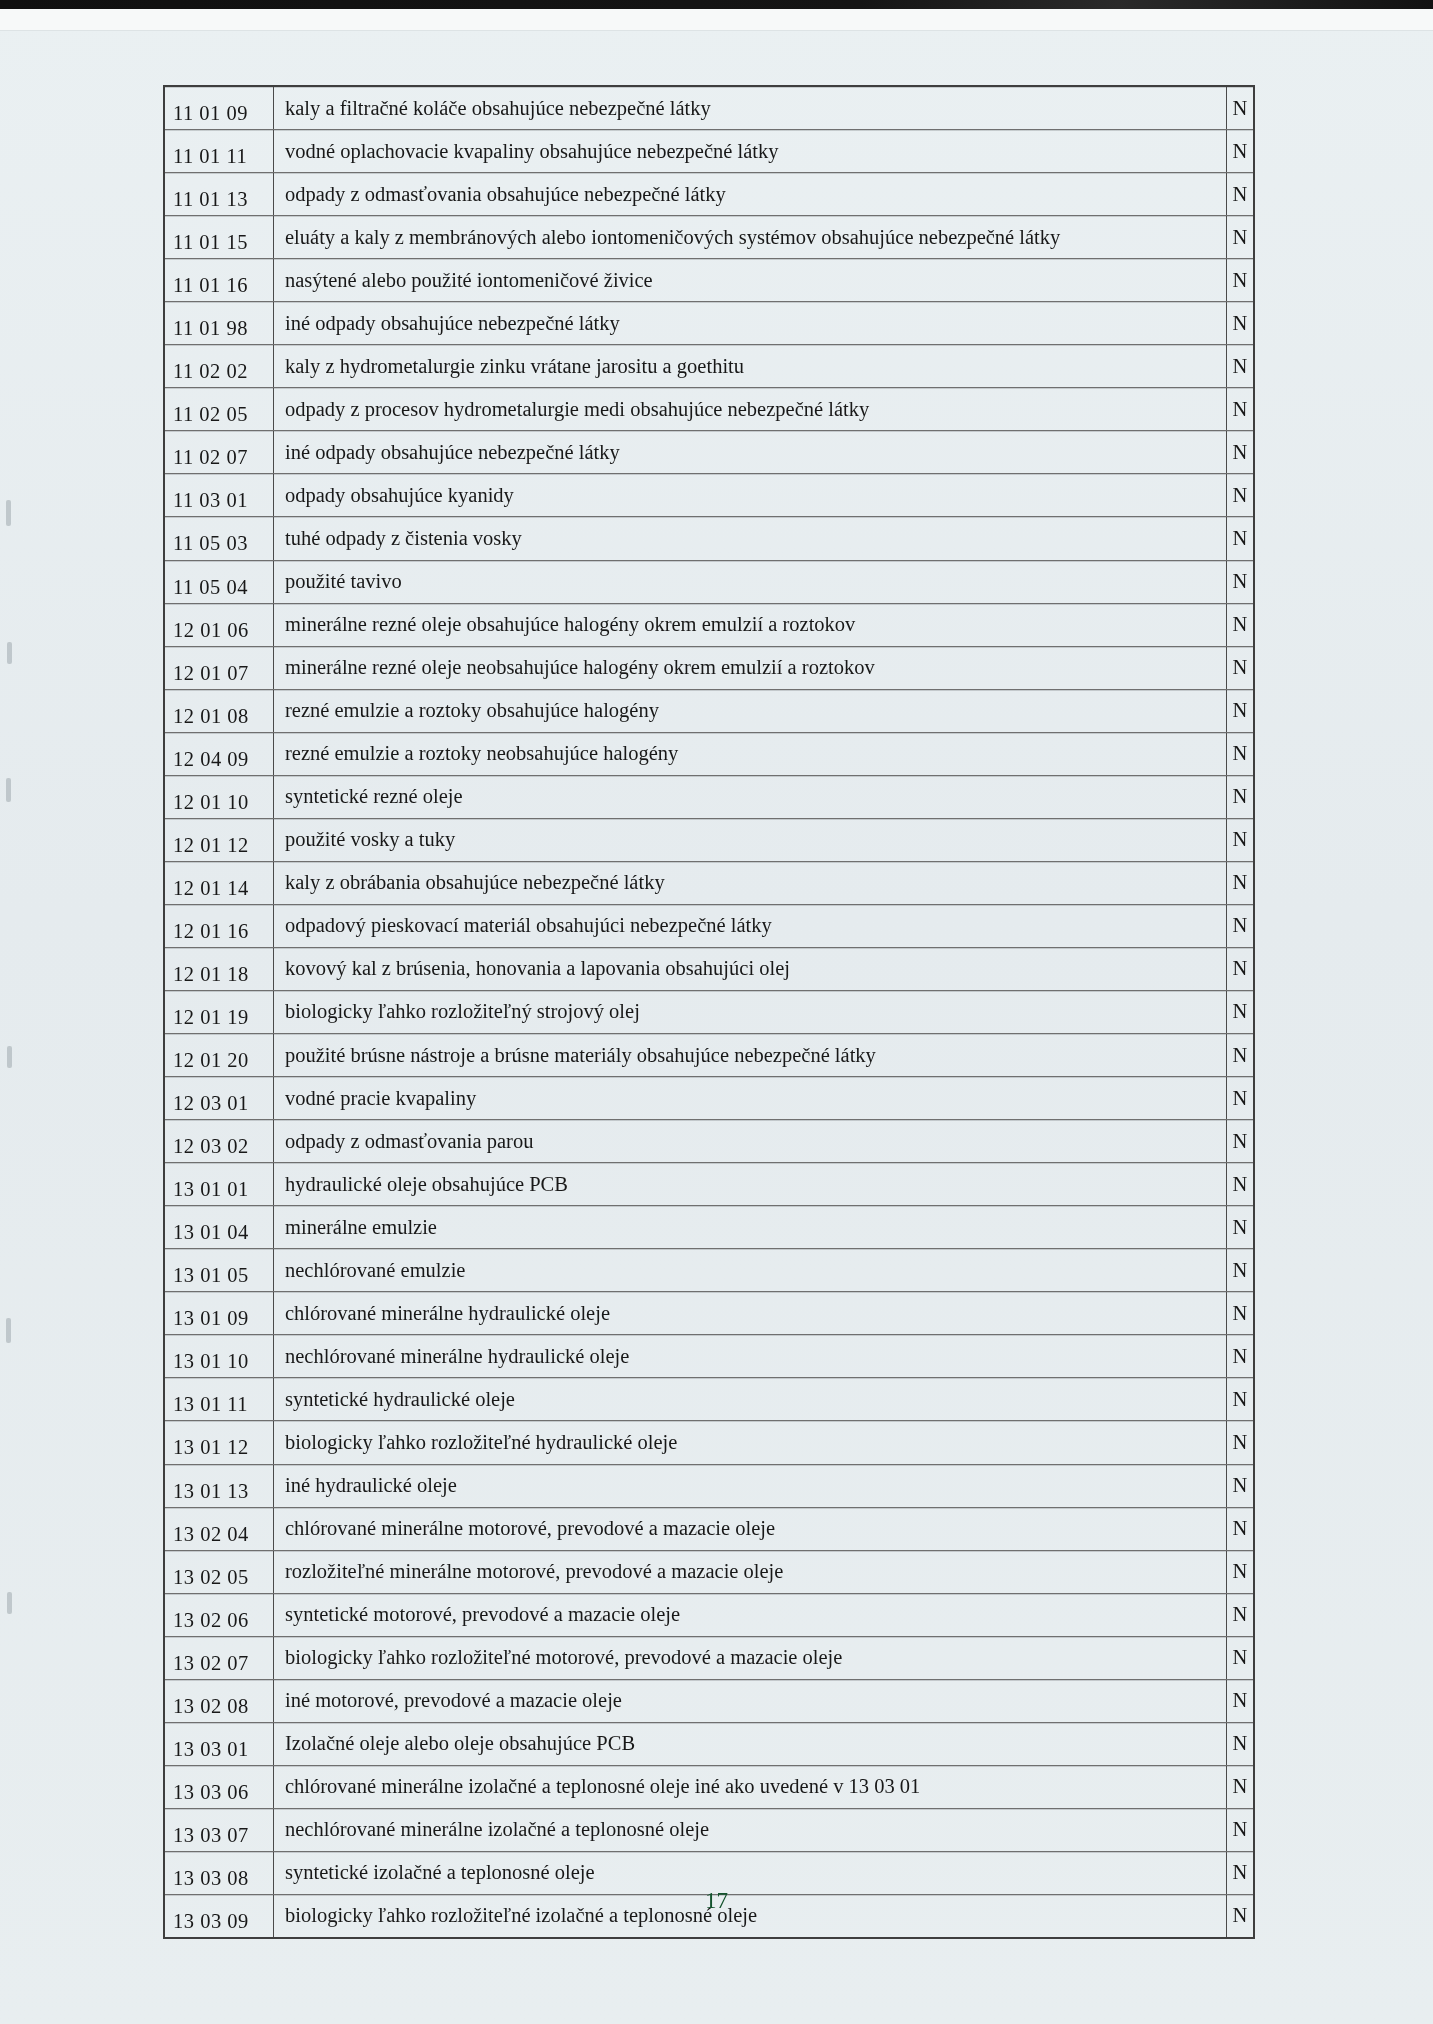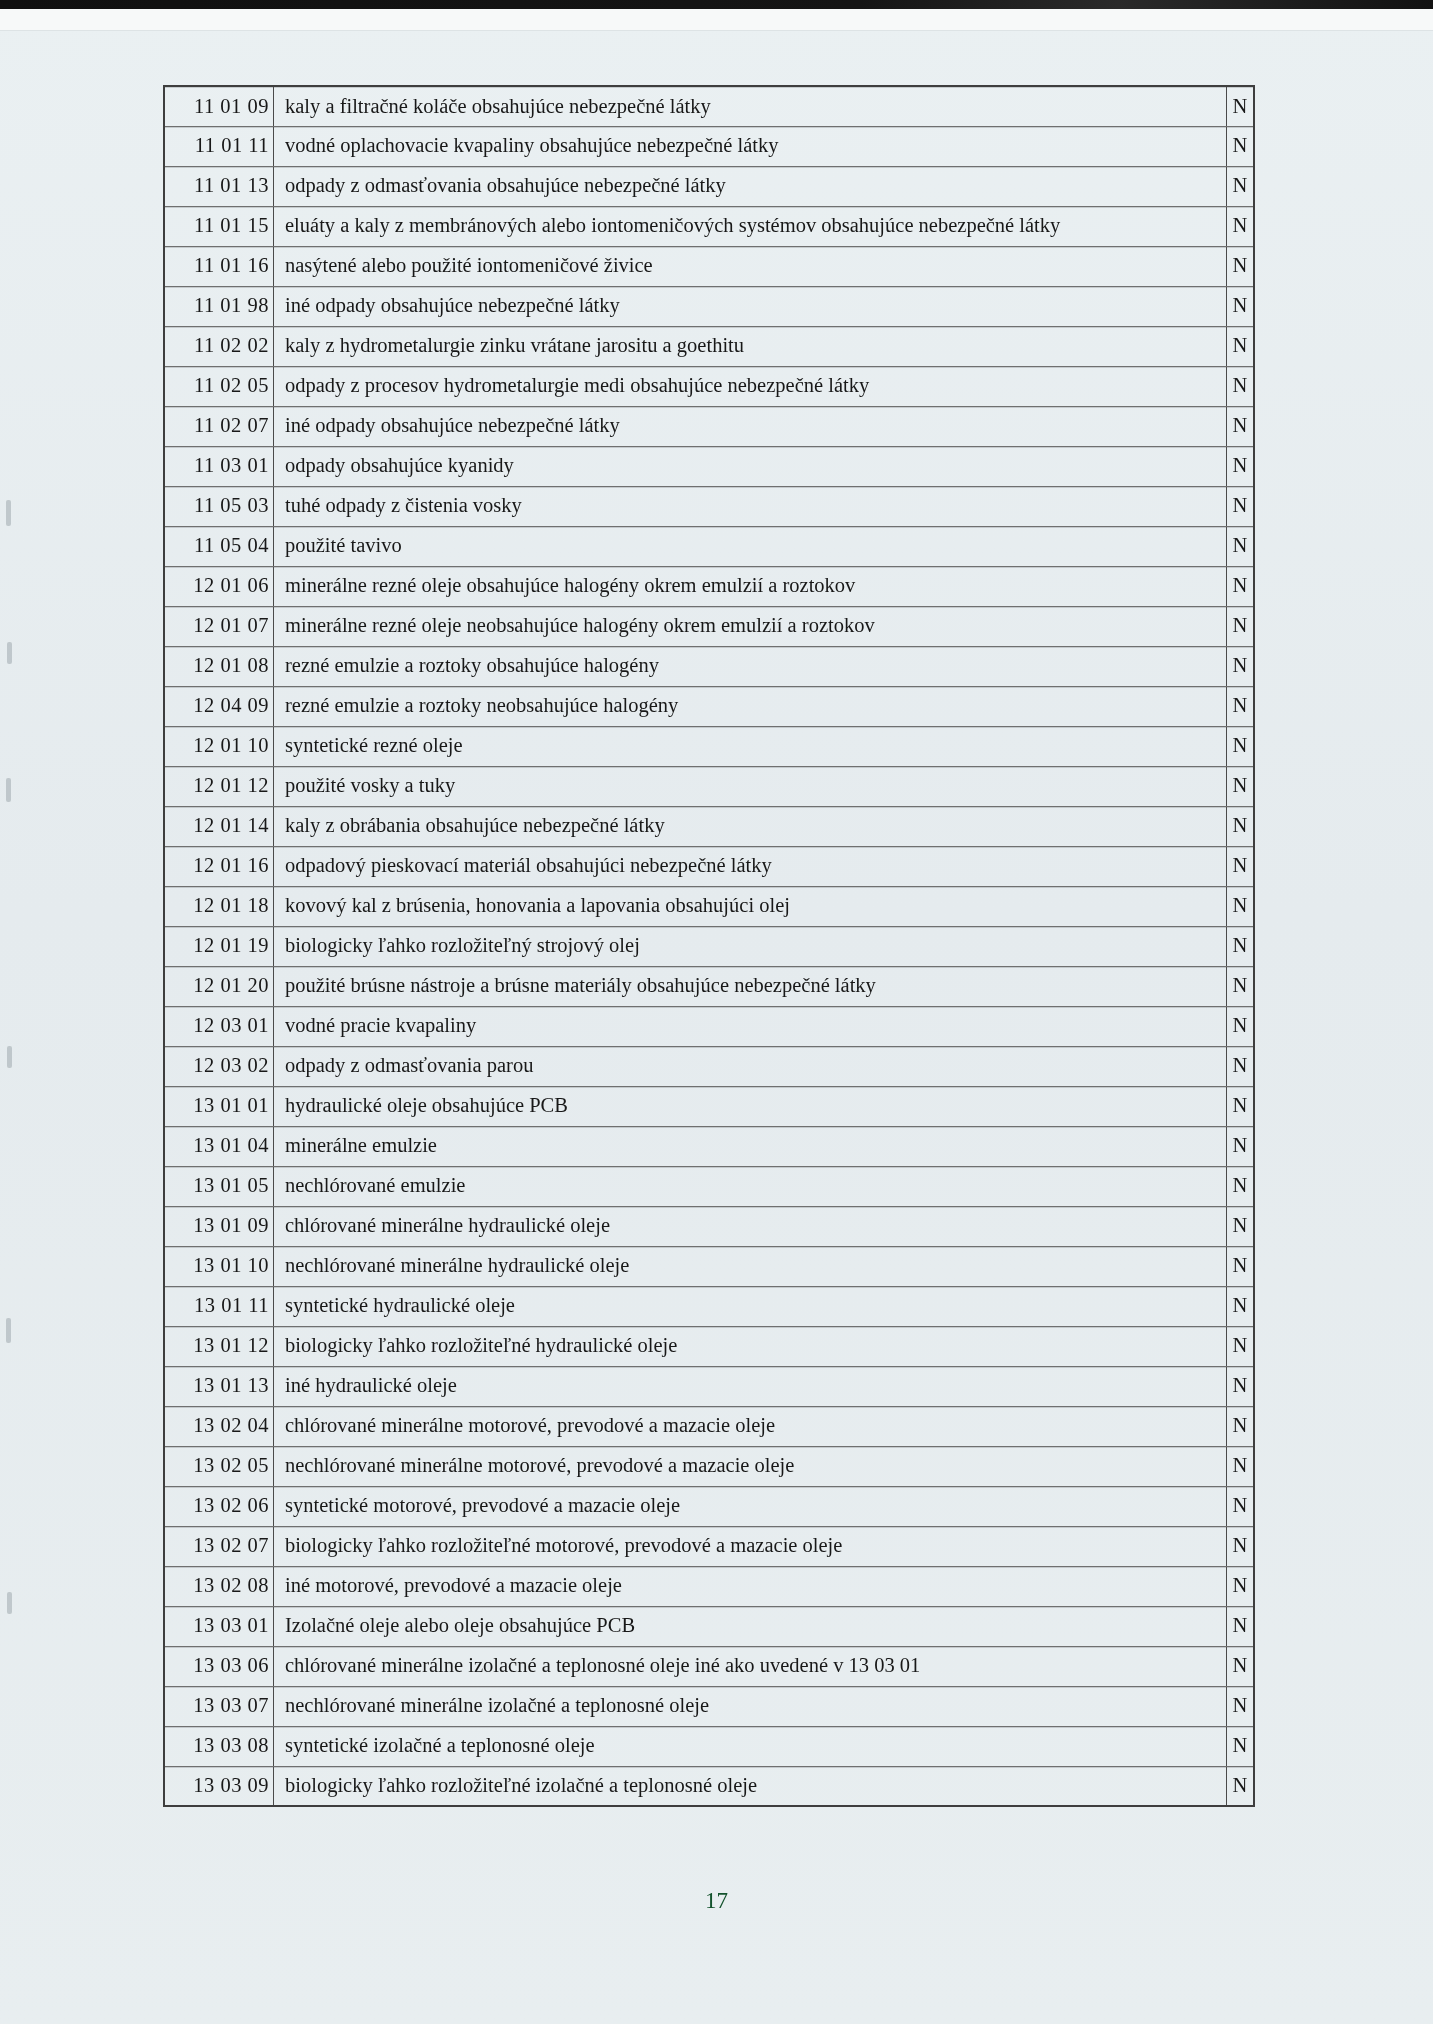--- a/index.html
+++ b/index.html
@@ -48,24 +48,23 @@
     font-size: 20.5px;
     line-height: 1.32;
     vertical-align: middle;
     box-shadow: 0 1px 0 rgba(90,95,98,0.25) inset;
   }
   table.waste-table tr {
     height: 40px;
   }
   td.code {
     width: 96px;
-    padding: 2px 4px 2px 8px;
+    padding: 13px 4px 2px 8px;
     white-space: nowrap;
     letter-spacing: 0.5px;
-    text-align: right;
   }
   td.desc {
     padding: 2px 10px 2px 11px;
   }
   td.cat {
     width: 24px;
     text-align: center;
   }
   .page-number {
     position: absolute;
@@ -304,21 +303,21 @@
   </tr>
 
   <tr>
     <td class="code">13 02 04</td>
     <td class="desc">chlórované minerálne motorové, prevodové a mazacie oleje</td>
     <td class="cat">N</td>
   </tr>
 
   <tr>
     <td class="code">13 02 05</td>
-    <td class="desc">nechlórované minerálne motorové, prevodové a mazacie oleje</td>
+    <td class="desc">rozložiteľné minerálne motorové, prevodové a mazacie oleje</td>
     <td class="cat">N</td>
   </tr>
 
   <tr>
     <td class="code">13 02 06</td>
     <td class="desc">syntetické motorové, prevodové a mazacie oleje</td>
     <td class="cat">N</td>
   </tr>
 
   <tr>

